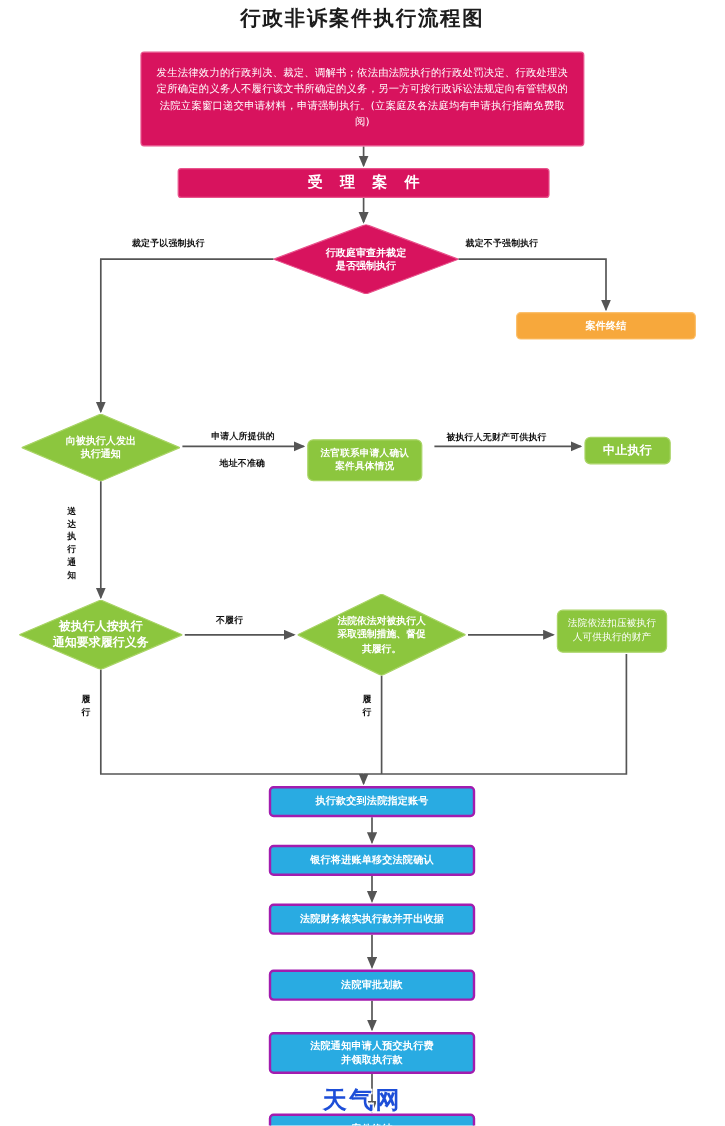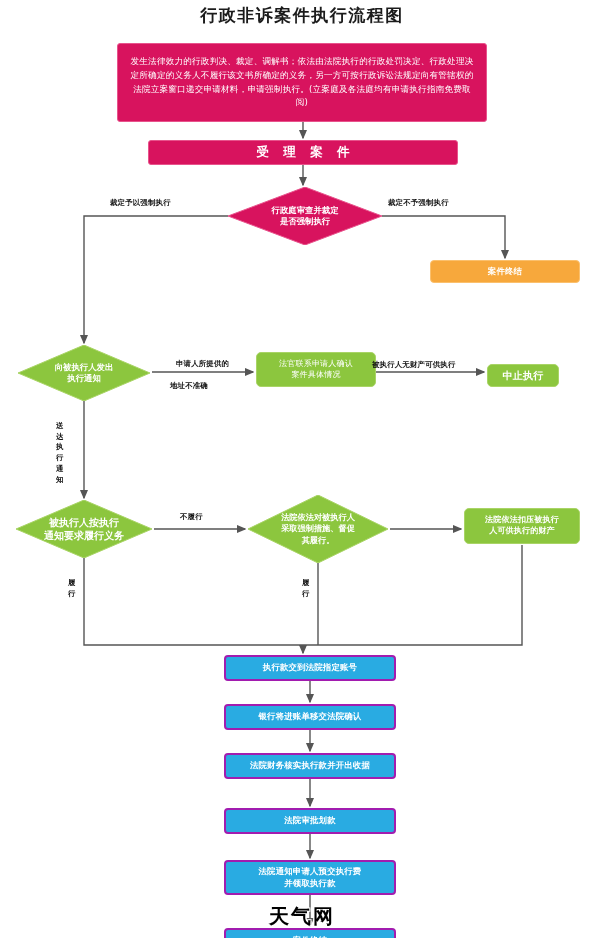--- a/index.html
+++ b/index.html
@@ -110,33 +110,33 @@
     font-size: 8.4px;
     font-weight: bold;
   }
   
   .green {
     background: #8cc63e;
     border: 1px solid #a9d466;
     border-radius: 5px;
   }
   #box-judge-confirm {
-    left: 256px; top: 352px;
-    width: 120px; height: 35px;
-    font-size: 8px; font-weight: normal;
+    left: 256px; top: 366px;
+    width: 96px; height: 35px;
+    font-size: 8px; font-weight: bold;
   }
   #box-suspend {
     left: 487px; top: 364px;
     width: 72px; height: 23px;
     font-size: 10px; font-weight: bold;
   }
   #box-seize {
     left: 464px; top: 508px;
-    width: 116px; height: 36px;
-    font-size: 8px; font-weight: bold;
+    width: 92px; height: 36px;
+    font-size: 8px; font-weight: normal;
   }
   
   .blue {
     background: #29abe2;
     border: 2px solid #a21caf;
     border-radius: 4px;
   }
   .blue-step {
     left: 224px;
     width: 172px; height: 26px;
@@ -171,21 +171,21 @@
     letter-spacing: 0.2px;
   }
   
   #watermark {
     position: absolute;
     left: 0; top: 903px;
     width: 604px;
     text-align: center;
     font-size: 20px;
     font-weight: bold;
-    color: #000000;
+    color: #1d4ed8;
     letter-spacing: 2px;
     text-shadow: 0 0 2px #ffffff, 1px 1px 0 #ffffff, -1px -1px 0 #ffffff,
                  1px -1px 0 #ffffff, -1px 1px 0 #ffffff;
     z-index: 50;
   }
 </style>
 </head>
 <body>
 
 <div id="canvas">
@@ -287,21 +287,21 @@
   <div class="node blue blue-step" id="blue-4">法院审批划款</div>
   <div class="node blue blue-step" id="blue-5">法院通知申请人预交执行费
 并领取执行款</div>
   <div class="node blue blue-step" id="blue-6">案件终结</div>
 
   <div class="elabel" style="left:110px;top:198px;">裁定予以强制执行</div>
 
   <div class="elabel" style="left:388px;top:198px;">裁定不予强制执行</div>
 
   <div class="elabel" style="left:176px;top:359px;">申请人所提供的</div>
-  <div class="elabel" style="left:170px;top:381px;">地址不准确</div>
+  <div class="elabel" style="left:183px;top:381px;">地址不准确</div>
 
   <div class="elabel" style="left:372px;top:360px;">被执行人无财产可供执行</div>
 
   <div class="vlabel" style="left:56px;top:421px;">送达执行通知</div>
 
   <div class="elabel" style="left:180px;top:512px;">不履行</div>
 
   <div class="vlabel" style="left:68px;top:578px;">履行</div>
 
   <div class="vlabel" style="left:302px;top:578px;">履行</div>

